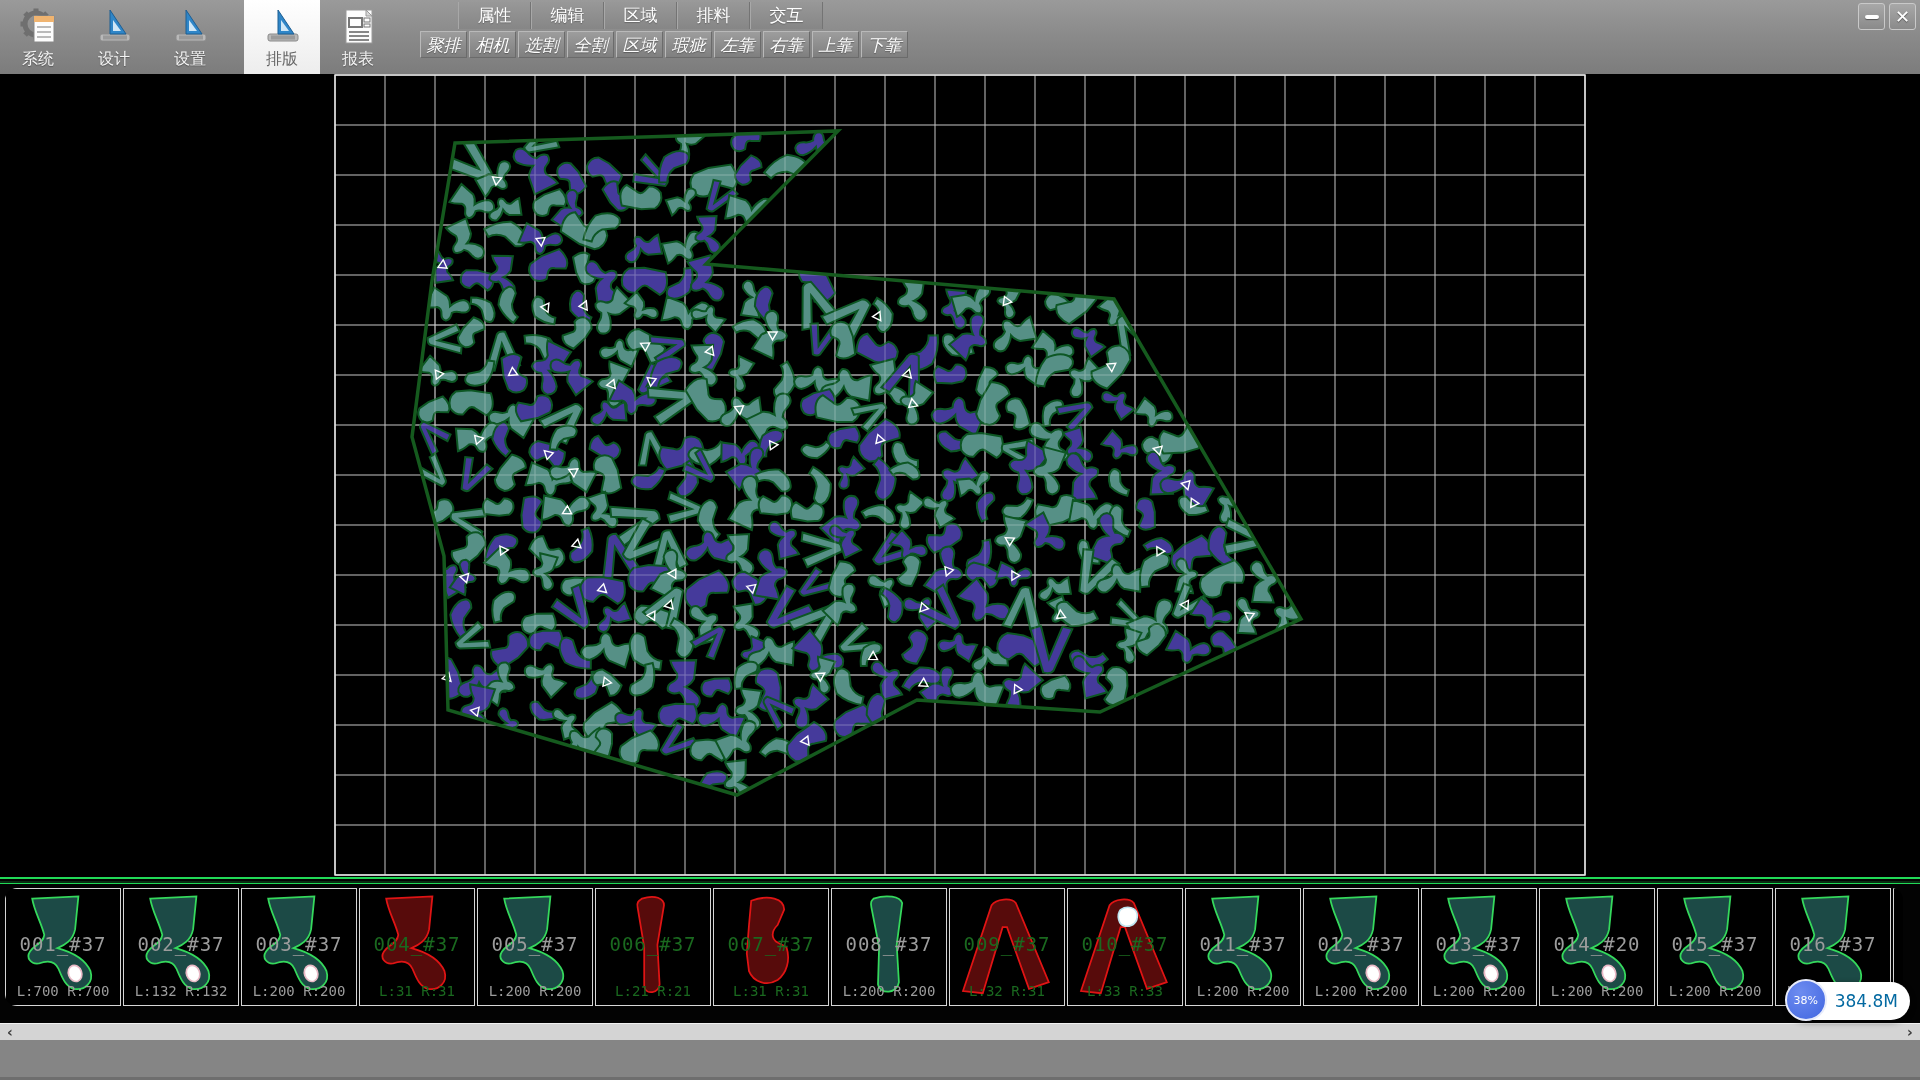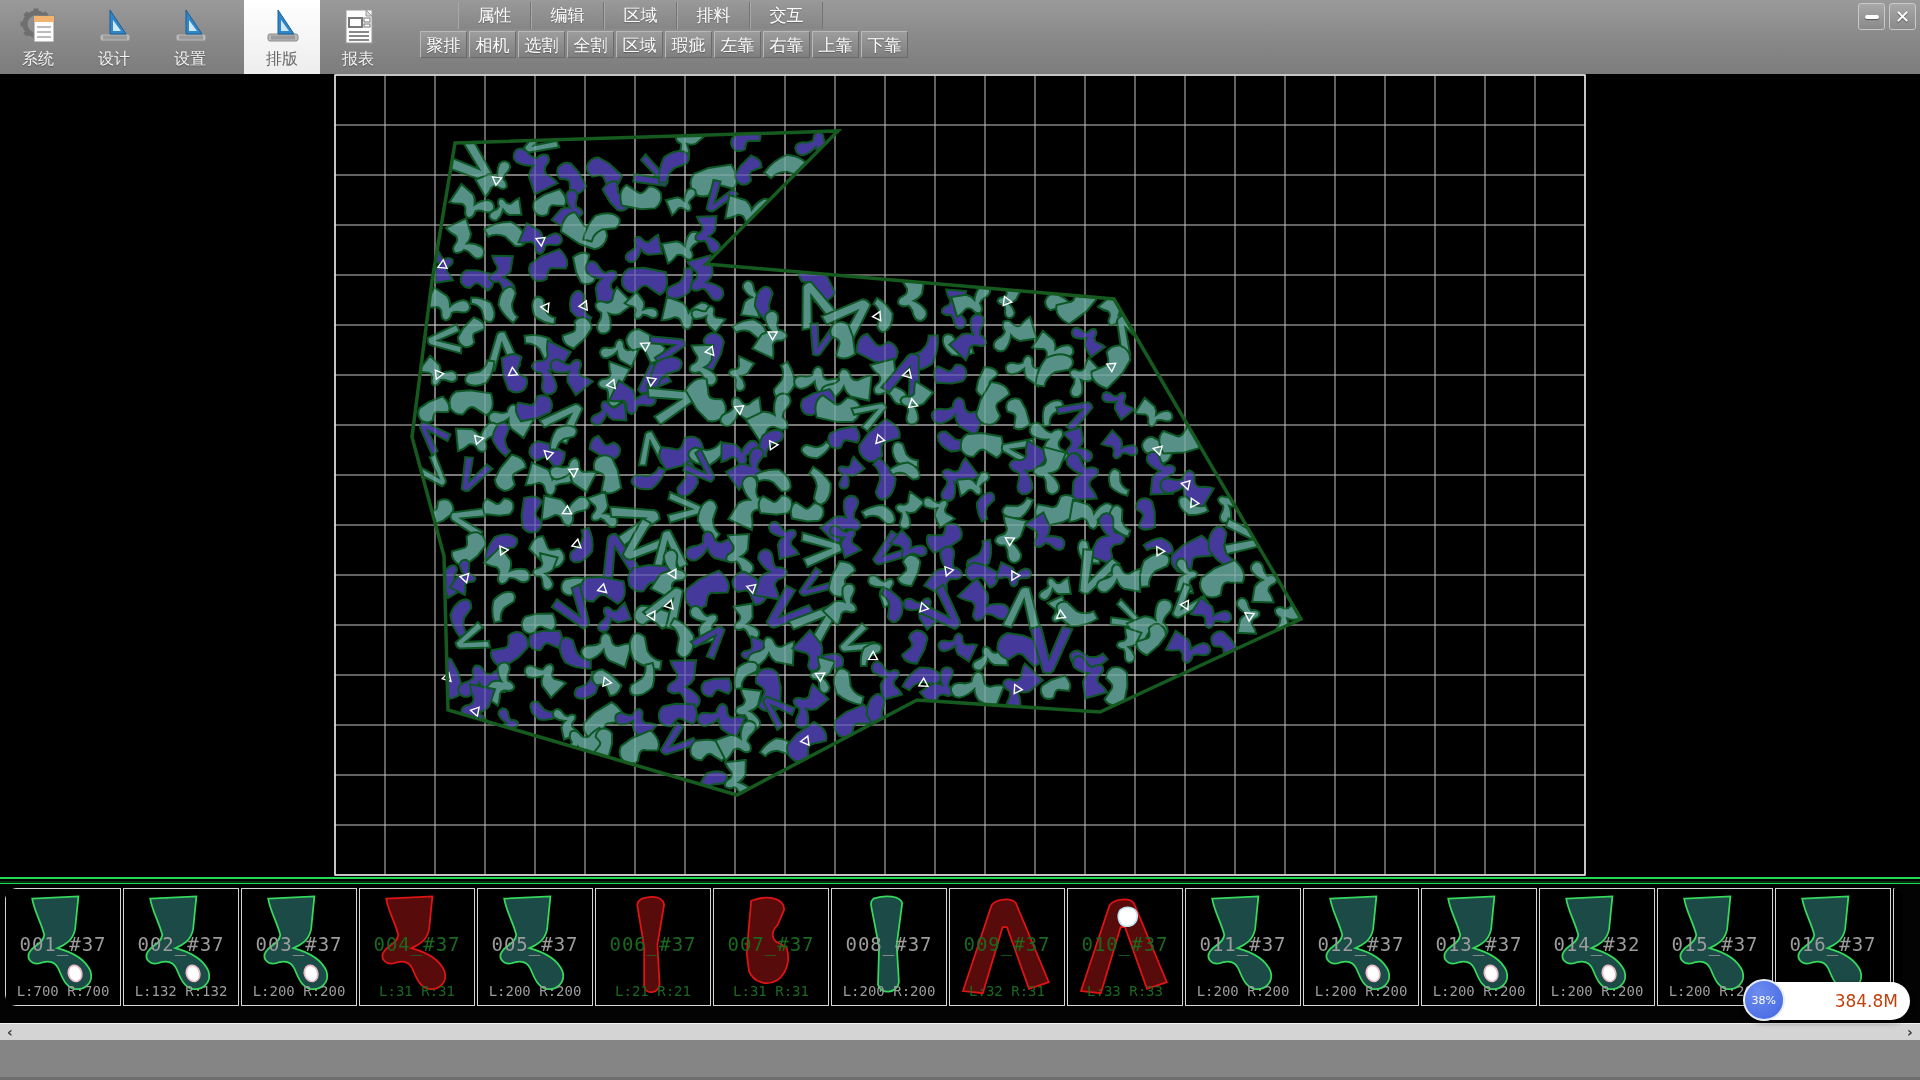--- a/index.html
+++ b/index.html
@@ -14,21 +14,21 @@
     justify-content:flex-start; padding-top:4px; cursor:default; }
   .app-tab.active { background:linear-gradient(180deg,#ffffff,#ededed);margin-left:16px; }
   .app-tab .tab-label { font-size:16px; color:#f4f4f4; text-shadow:0 1px 1px #555; margin-top:1px; }
   .app-tab.active .tab-label { color:#666; text-shadow:none; }
   .tab-icon { width:44px; height:44px; display:flex; align-items:center; justify-content:center; }
 
   #menurow { position:absolute; left:430px; top:2px; height:27px; display:flex;padding-left:28px; }
   .menu-btn { width:73px; height:27px; color:#fff; font-size:17px; text-align:center; line-height:27px;
     text-shadow:0 1px 1px #666; border-left:1px solid #a8a8a8; border-right:1px solid #747474;
     background:linear-gradient(180deg,#989898,#868686); }
-  #toolrow { position:absolute; left:420px; top:31px; height:27px; display:flex; gap:2px; }
+  #toolrow { position:absolute; left:420px; top:31px; height:27px; display:flex; gap:2px;font-style:italic; }
   .tool-btn { width:47px; height:27px; color:#fff; font-size:17px; text-align:center; line-height:26px;
     text-shadow:0 1px 1px #5a5a5a; background:linear-gradient(180deg,#9d9d9d,#7f7f7f);
     border:1px solid; border-color:#b9b9b9 #6b6b6b #6b6b6b #b9b9b9; border-radius:1px; }
 
   #winbtns { position:absolute; right:4px; top:3px; display:flex; gap:4px; }
   .winbtn { width:27px; height:27px; background:linear-gradient(180deg,#a8a8a8,#8a8a8a);
     border:1px solid #c9c9c9; border-radius:3px; display:flex; align-items:center; justify-content:center; }
   .winbtn .x { color:#fff; font-size:18px; font-weight:bold; line-height:1; text-shadow:0 1px 1px #555; }
   .minbar { width:14px; height:4px; background:#fff; border-radius:2px; box-shadow:0 1px 1px #555; }
 
@@ -54,26 +54,26 @@
   #hscroll { position:absolute; left:0; top:1023px; width:1920px; height:17px; background:#d4d4d4;
     border-top:1px solid #f2f2f2; }
   .scr-arrow { position:absolute; top:0; width:16px; height:17px; color:#3c3c3c; font-size:14px;
     line-height:16px; text-align:center; font-weight:bold; }
   #scr-left { left:2px; } #scr-right { right:2px; }
   #statusbar { position:absolute; left:0; top:1040px; width:1920px; height:40px; background:#858585;
     border-bottom:3px solid #6e6e6e; }
 
   
   #badge { position:absolute; right:10px; bottom:60px; height:38px; min-width:98px; background:#fff;
-    border-radius:19px; box-shadow:0 2px 6px rgba(0,0,0,.45); display:flex; align-items:center; padding-right:12px;gap:42px; }
+    border-radius:19px; box-shadow:0 2px 6px rgba(0,0,0,.45); display:flex; align-items:center; padding-right:12px; }
   #badge-circle { width:42px; height:42px; margin-left:-2px; margin-top:-2px; border-radius:50%;
     background:radial-gradient(circle at 35% 30%,#6d8cf0,#4166e0); border:2px solid #e8ecfb;
     display:flex; align-items:center; justify-content:center; flex:none; }
   #badge-percent { color:#fff; font-size:11px; }
-  #badge-value { color:#c2410c; font-size:17px; margin-left:8px; }
+  #badge-value { color:#0369a1; font-size:17px; margin-left:8px; }
 </style>
 </head>
 <body>
 
 <div id="app">
 
   <div id="toolbar">
     <div id="tabstrip">
         <div class="app-tab">
           <div class="tab-icon">
@@ -767,21 +767,21 @@
             <ellipse cx="61" cy="74" rx="6" ry="7.5" fill="#fff" stroke="#e9b9c6" stroke-width="1.5" transform="rotate(-20 61 74)"></ellipse>
           </svg>
           <div class="t-id">013_#37</div>
           <div class="t-counts">L:200 R:200</div>
         </div>
         <div class="thumb">
           <svg width="110" height="112" viewBox="0 0 100 100">
             <path d="M22,6 L64,4 L61,34 C59,44 52,48 45,51 C56,54 70,60 75,72 C78,82 70,90 60,88 C52,86 49,77 46,70 C43,63 36,62 28,65 C21,66 16,60 20,54 C24,48 32,47 33,39 C30,27 24,18 22,6 Z" fill="#1c4a46" stroke="#35d95c" stroke-width="1.6"></path>
             <ellipse cx="61" cy="74" rx="6" ry="7.5" fill="#fff" stroke="#e9b9c6" stroke-width="1.5" transform="rotate(-20 61 74)"></ellipse>
           </svg>
-          <div class="t-id">014_#32</div>
+          <div class="t-id">014_#20</div>
           <div class="t-counts">L:200 R:200</div>
         </div>
         <div class="thumb">
           <svg width="110" height="112" viewBox="0 0 100 100">
             <path d="M22,6 L64,4 L61,34 C59,44 52,48 45,51 C56,54 70,60 75,72 C78,82 70,90 60,88 C52,86 49,77 46,70 C43,63 36,62 28,65 C21,66 16,60 20,54 C24,48 32,47 33,39 C30,27 24,18 22,6 Z" fill="#1c4a46" stroke="#35d95c" stroke-width="1.6"></path>
           </svg>
           <div class="t-id">015_#37</div>
           <div class="t-counts">L:200 R:200</div>
         </div>
         <div class="thumb">

